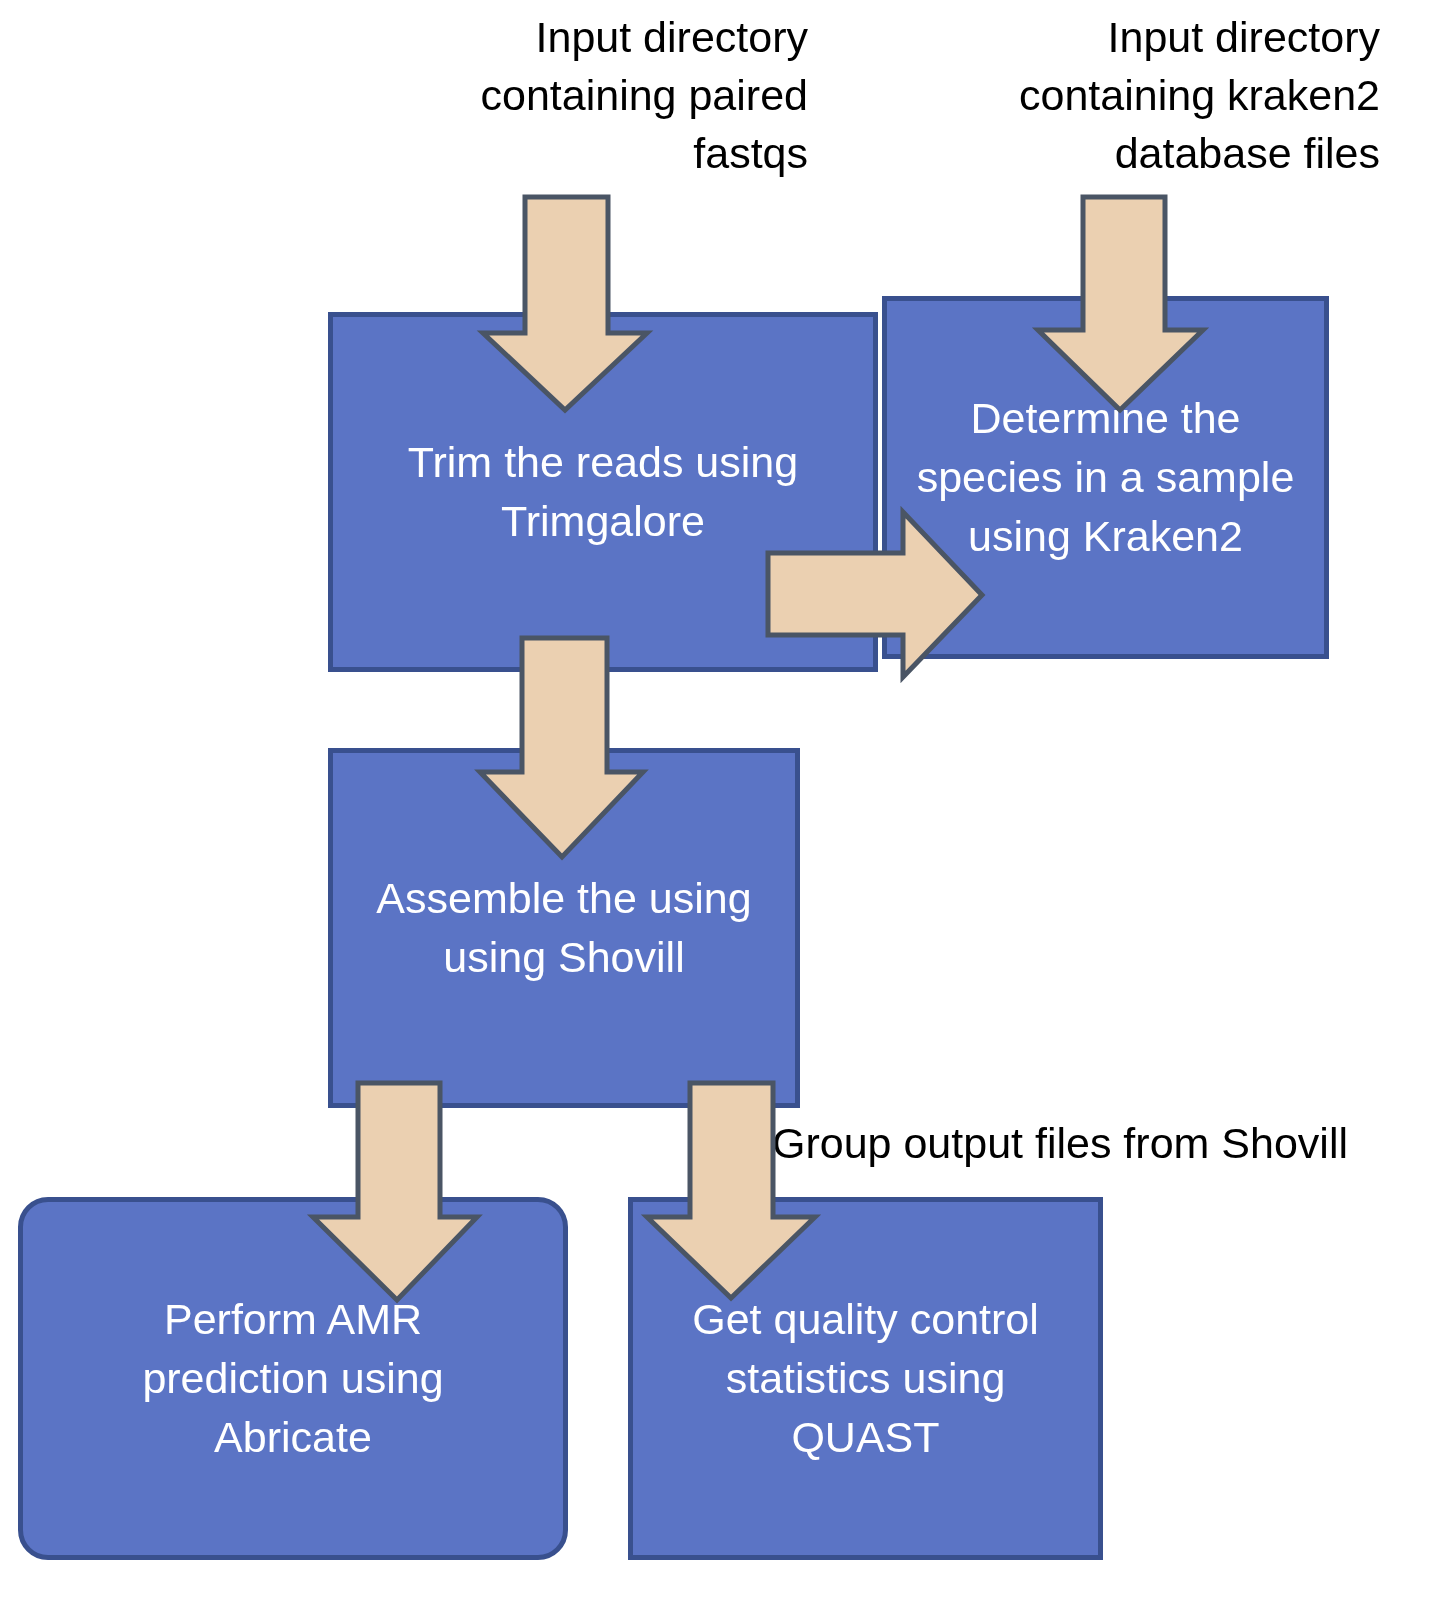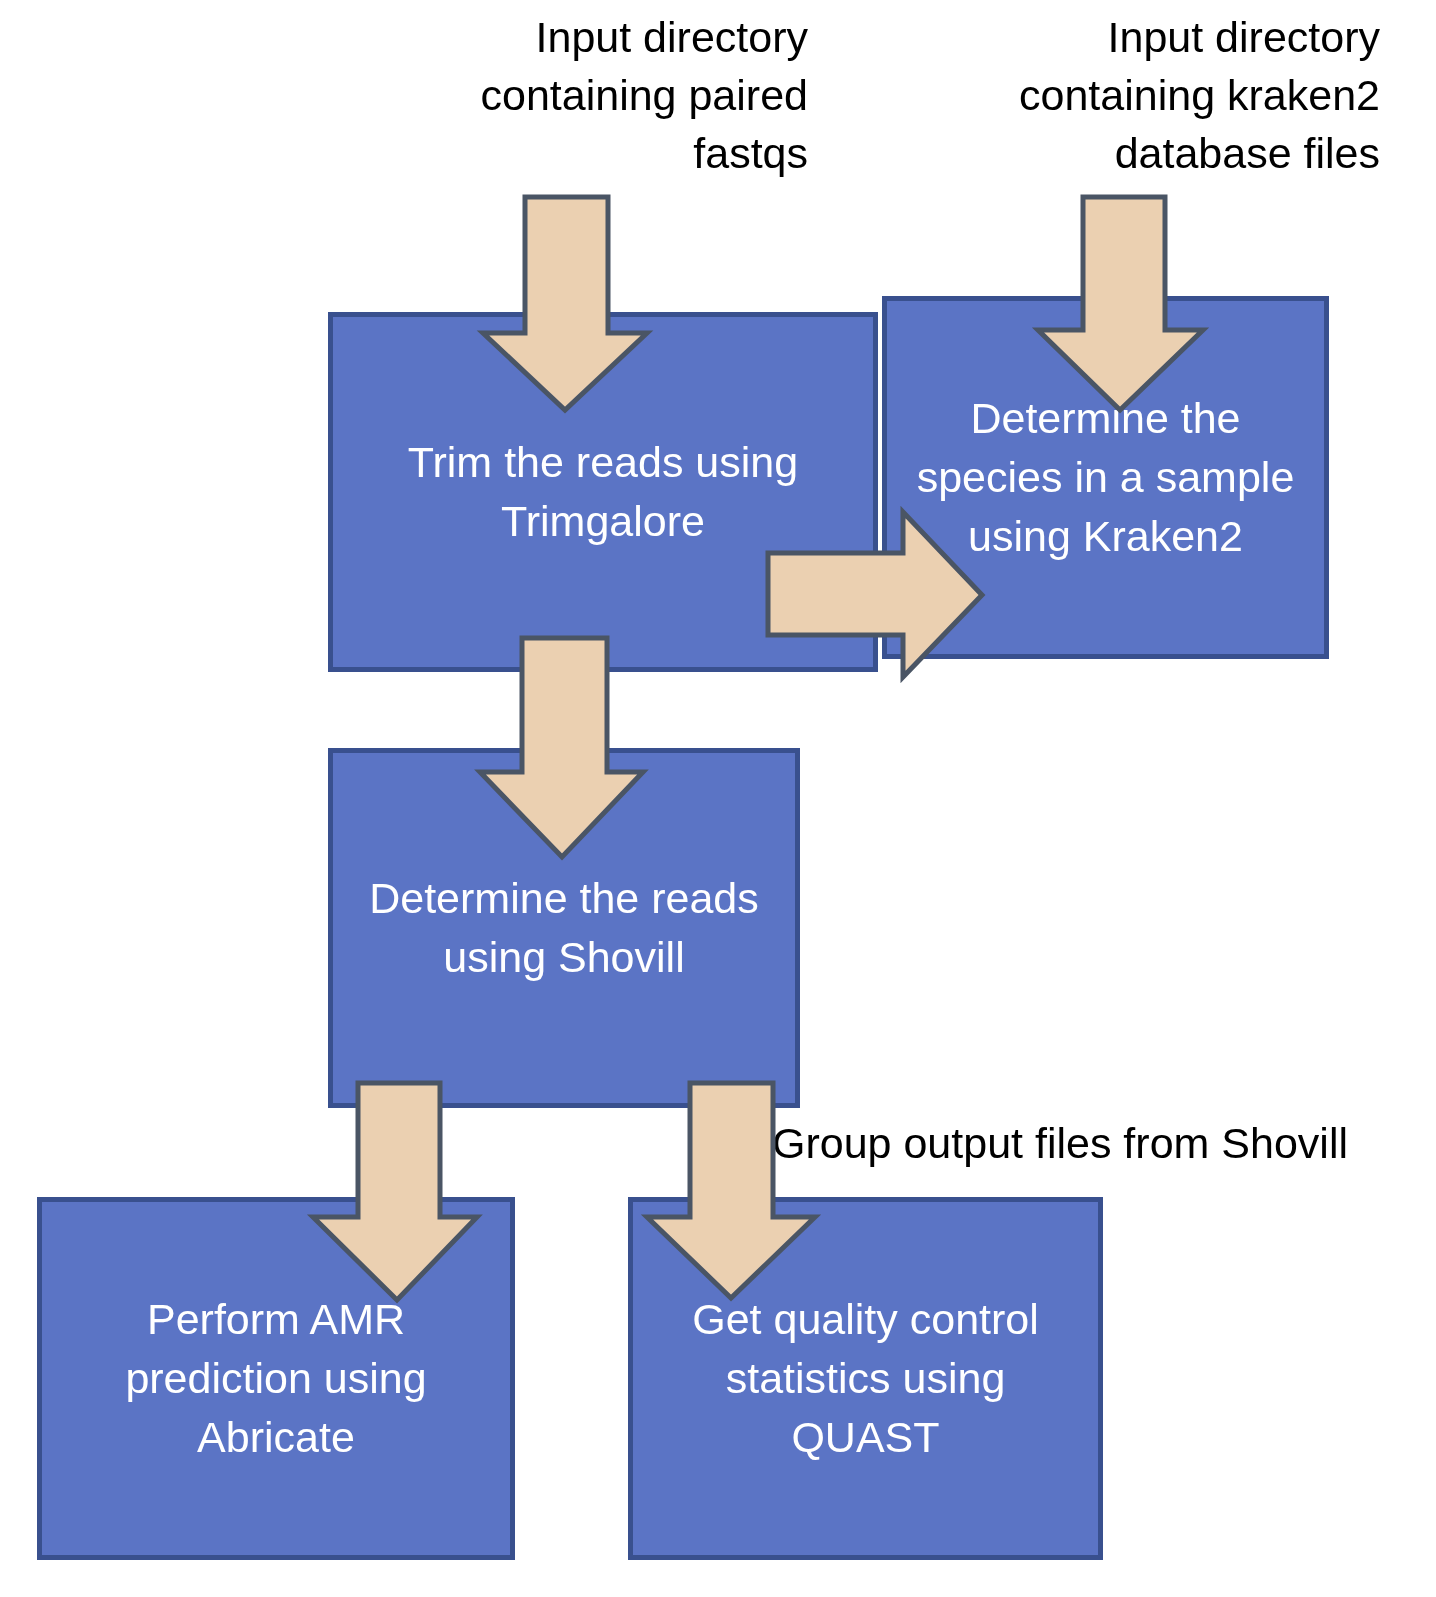--- a/index.html
+++ b/index.html
@@ -45,21 +45,21 @@
     line-height: 59px;
     text-align: center;
     white-space: pre-line;
     display: flex;
     align-items: center;
     justify-content: center;
   }
   #node-trimgalore { left: 328px; top: 312px;  width: 550px; height: 360px; }
   #node-kraken2    { left: 882px; top: 296px;  width: 447px; height: 363px; }
   #node-shovill    { left: 328px; top: 748px;  width: 472px; height: 360px; }
-  #node-abricate   { left: 37px;  top: 1197px; width: 478px; height: 363px; }
+  #node-abricate   { left: 18px;  top: 1197px; width: 550px; height: 363px; border-radius: 30px; }
   #node-quast      { left: 628px; top: 1197px; width: 475px; height: 363px; }
   .edge-label {
     position: absolute;
     left: 772px;
     top: 1114px;
     color: var(--label-text);
     font-size: 43px;
     line-height: 58px;
     white-space: nowrap;
     font-weight: 400;
@@ -90,21 +90,21 @@
 containing kraken2
 database files</div>
 
   <div class="node" id="node-trimgalore">Trim the reads using
 Trimgalore</div>
 
   <div class="node" id="node-kraken2">Determine the
 species in a sample
 using Kraken2</div>
 
-  <div class="node" id="node-shovill">Determine the reads
+  <div class="node" id="node-shovill">Assemble the using
 using Shovill</div>
 
   <div class="node" id="node-abricate">Perform AMR
 prediction using
 Abricate</div>
 
   <div class="node" id="node-quast">Get quality control
 statistics using
 QUAST</div>
 

